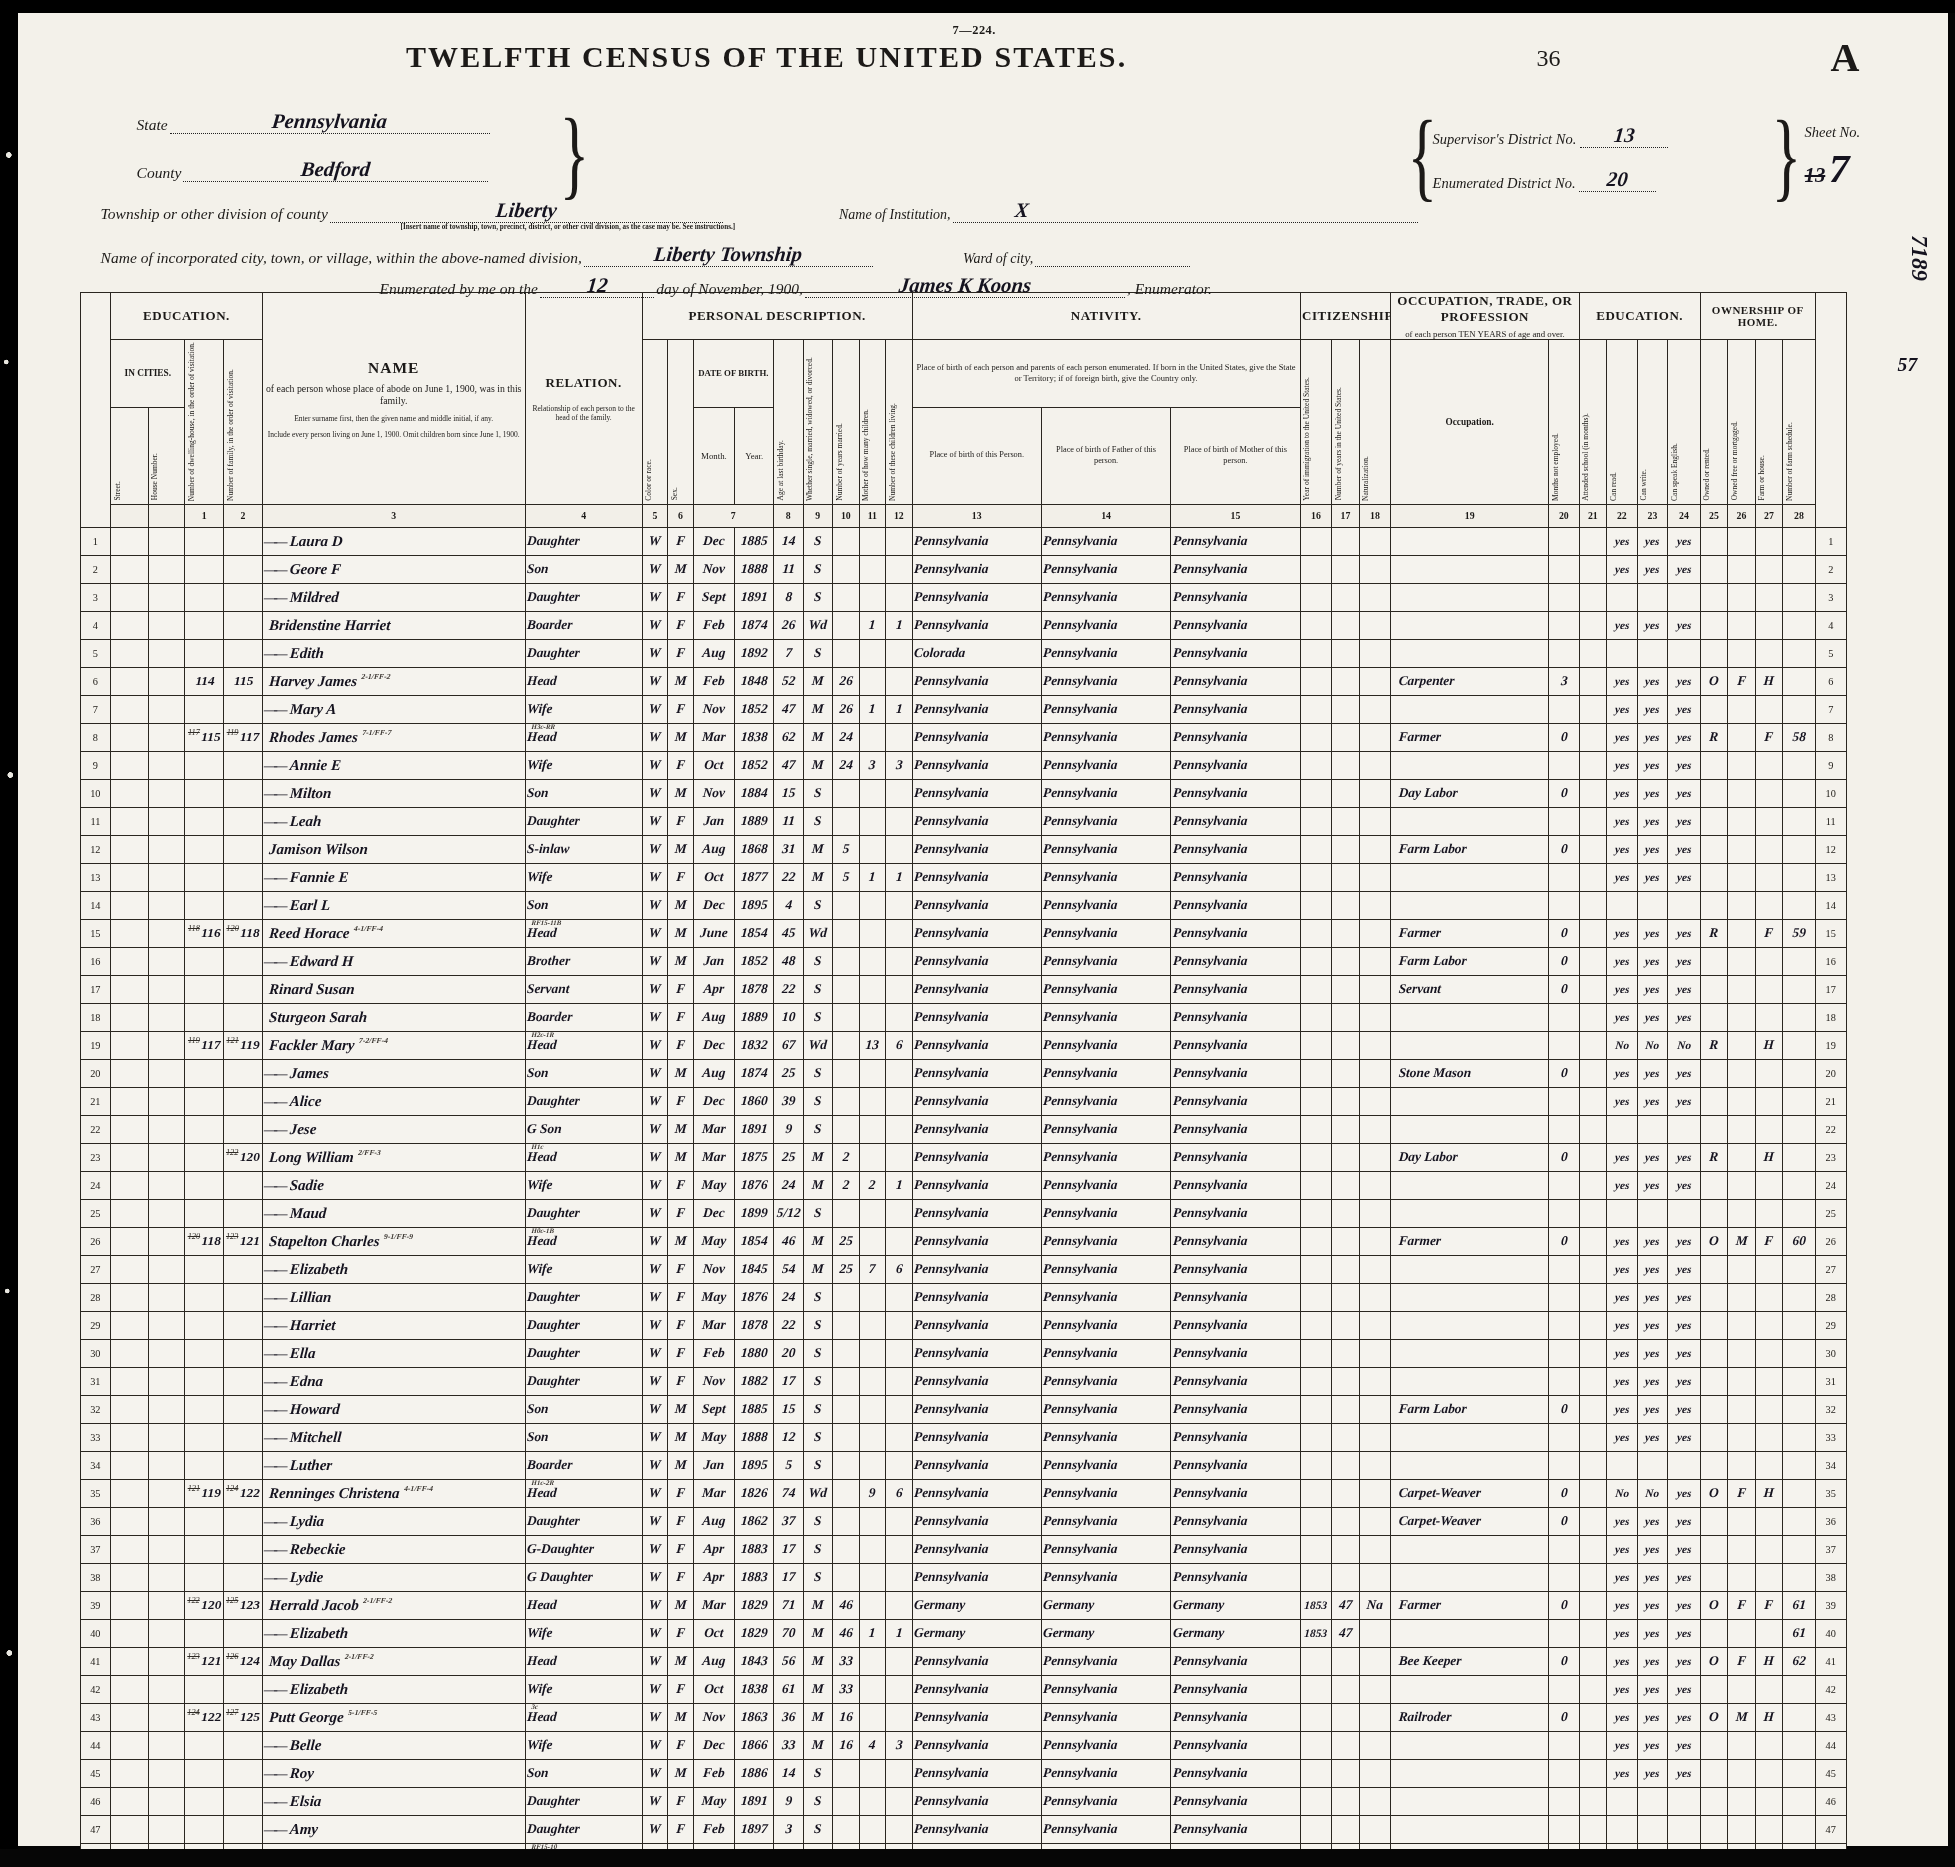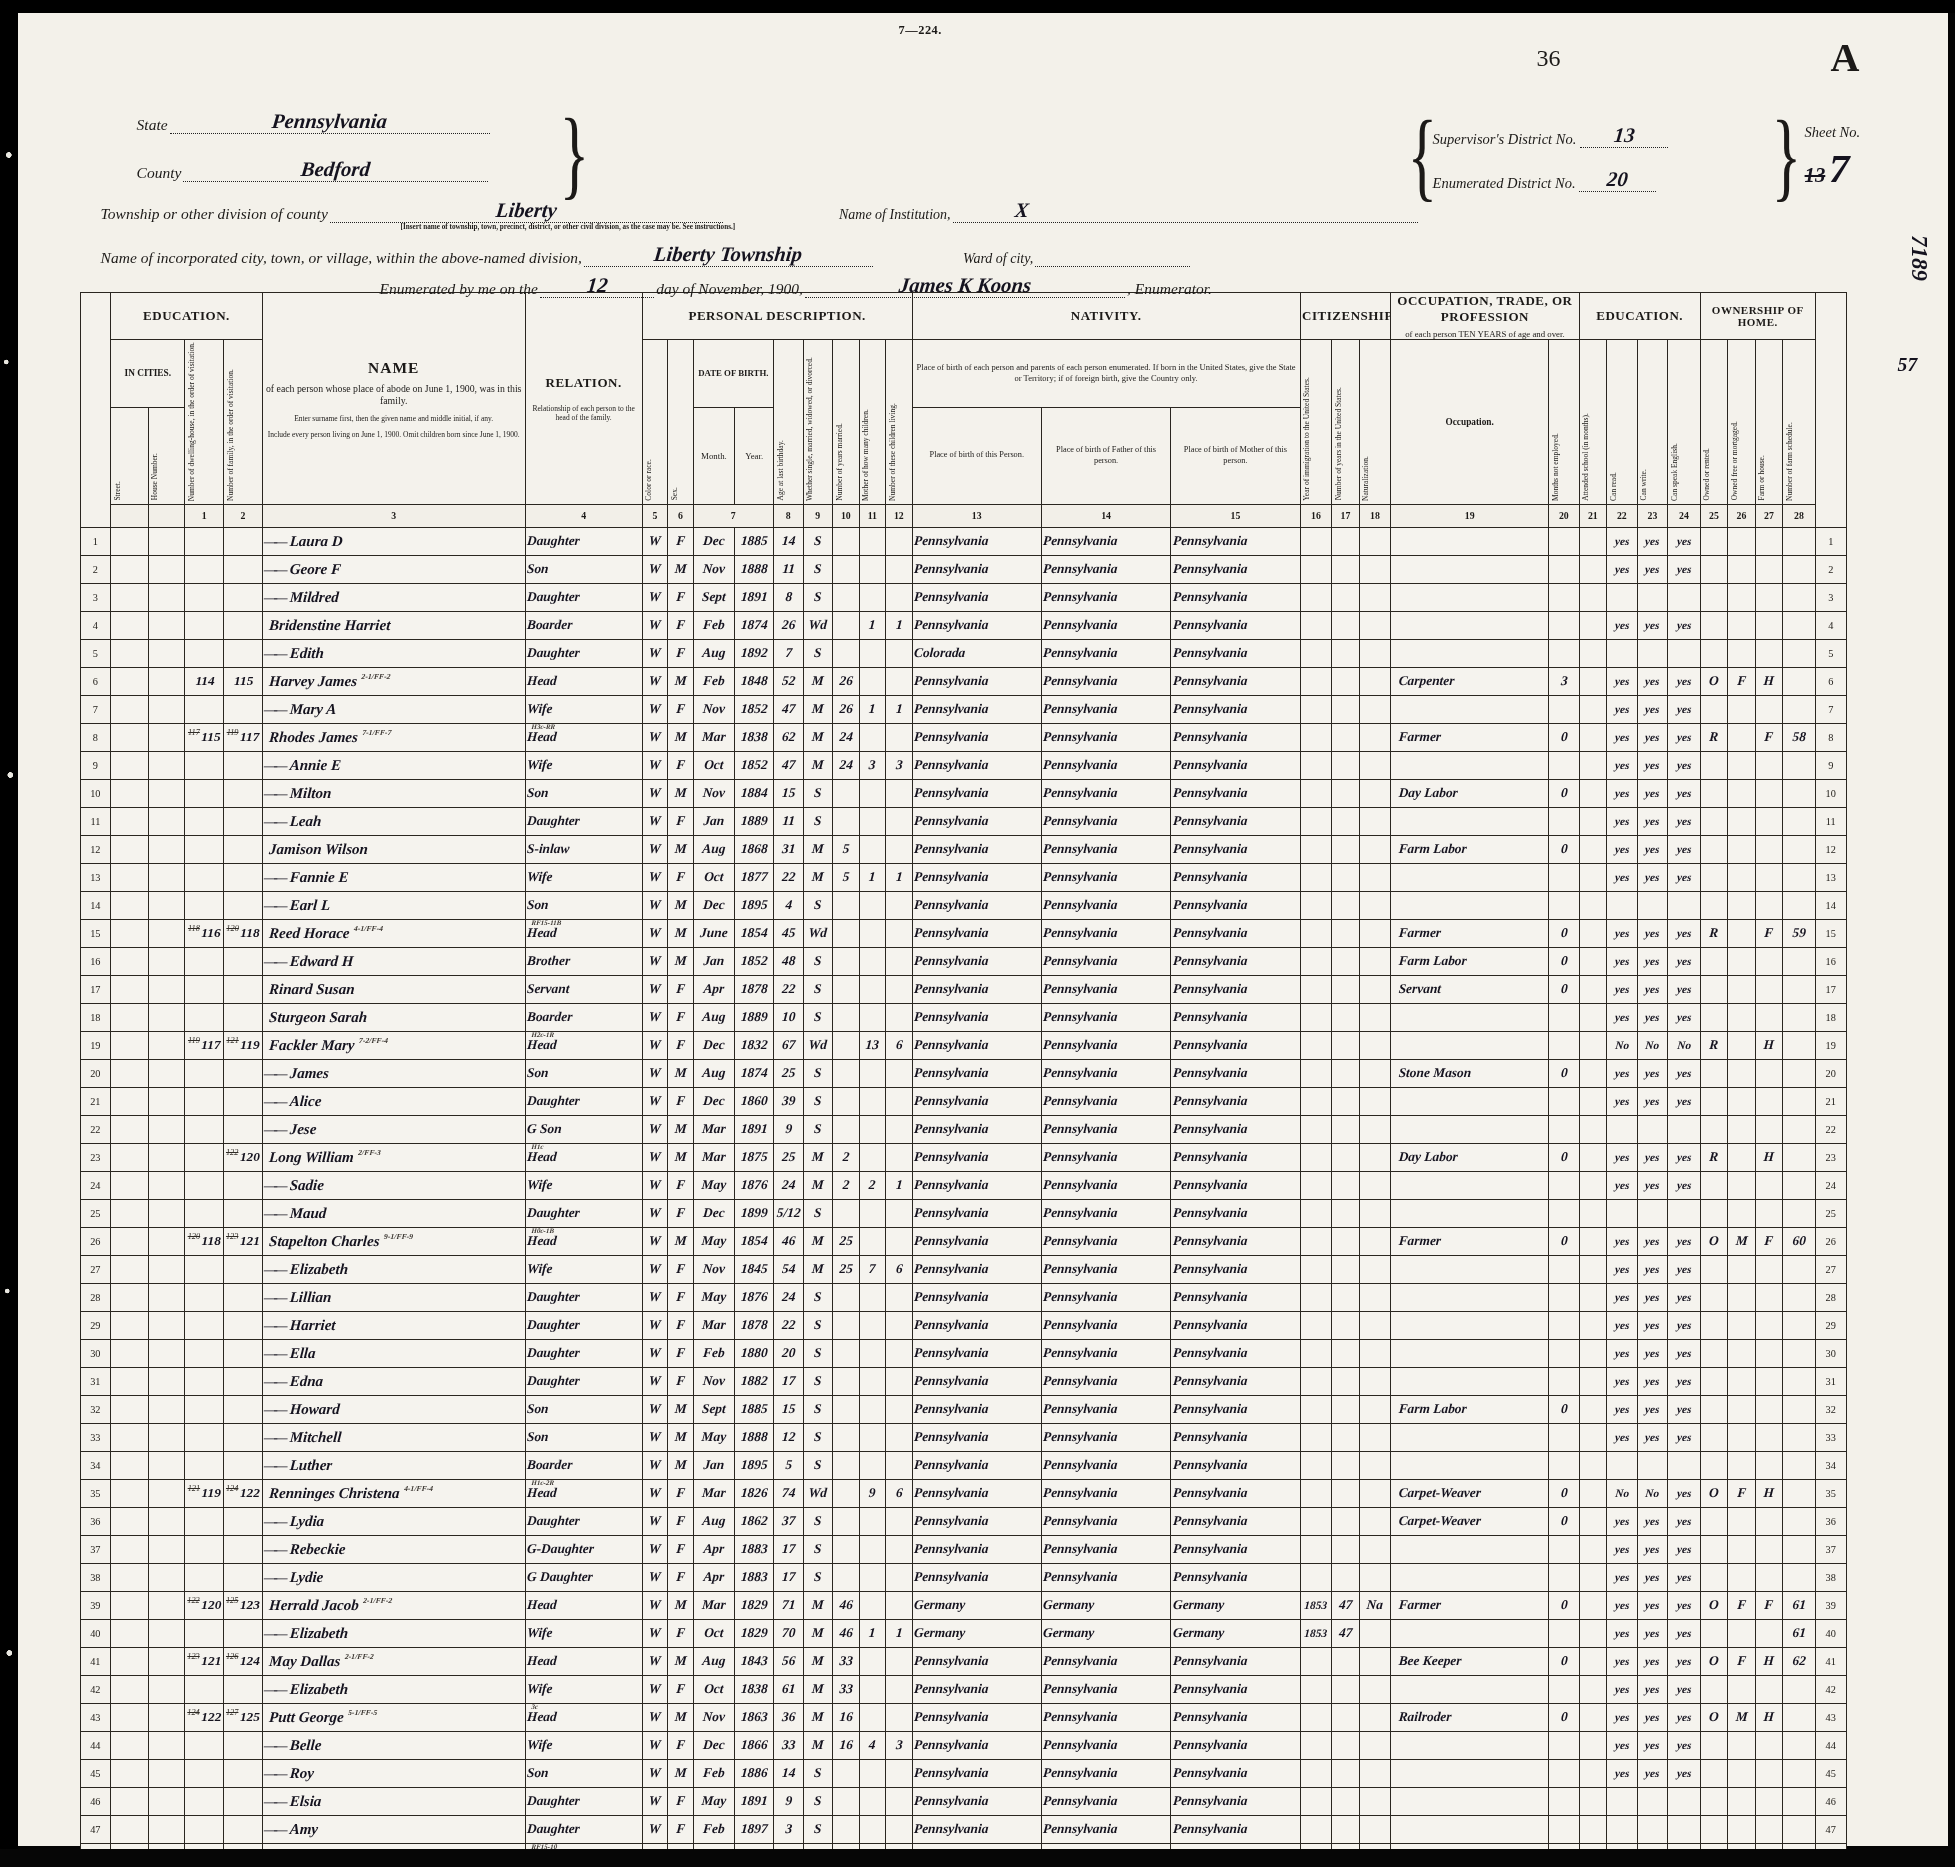--- a/index.html
+++ b/index.html
@@ -20,21 +20,21 @@
       radial-gradient(circle at 6.2px 362px,#e9e7e0 2.1px,transparent 2.6px),
       radial-gradient(circle at 10.3px 775px,#e9e7e0 2.6px,transparent 3.1px),
       radial-gradient(circle at 7.2px 1291px,#e9e7e0 2.1px,transparent 2.6px),
       radial-gradient(circle at 9.3px 1653px,#e9e7e0 2.6px,transparent 3.1px);}
   .edge-top{position:absolute;left:0;top:0;width:1955px;height:13.4px;background:#000;}
   .edge-bottom{position:absolute;left:0;bottom:0;width:1955px;height:17.6px;background:#060606;}
   .edge-top:after{content:"";position:absolute;left:465px;top:13.4px;width:723px;height:4.6px;background:#111;border-radius:0 0 4.6px 4.6px;}
 
   
   .fhead{position:relative;width:100%;height:276px;}
-  .code{position:absolute;left:881px;top:9.3px;font-weight:bold;font-size:12.4px;letter-spacing:0.5px;}
+  .code{position:absolute;left:935px;top:9.3px;font-weight:bold;font-size:12.4px;letter-spacing:0.5px;}
   .title{position:absolute;left:0;top:27px;width:1498px;text-align:center;font-size:30px;font-weight:bold;letter-spacing:2.1px;}
   .stamp36{position:absolute;left:1519px;top:32px;font-size:24px;}
   .cornerA{position:absolute;left:1813px;top:20.7px;font-size:40px;font-weight:bold;}
   .schedule{position:absolute;left:439px;top:90px;width:930px;text-align:center;font-size:34px;font-weight:bold;letter-spacing:1px;}
   .lbl{font-style:italic;font-size:15.5px;}
   .small-lbl{font-style:italic;font-size:14px;}
   .dotline{display:inline-block;border-bottom:1.5px dotted #222;min-height:17.6px;vertical-align:bottom;}
   .hw{font-family:"Liberation Serif","DejaVu Serif",serif;font-style:italic;font-weight:600;color:#15131f;}
   .hw-big{font-size:20.7px;transform:skewX(-6deg);display:inline-block;}
   .stline{position:absolute;left:119px;}
@@ -96,20 +96,21 @@
 </head>
 <body>
 
 <div class="edge-top"></div>
 <div class="edge-left"></div>
 
 <div class="paper">
 
   <div class="fhead">
     <div class="code">7—224.</div>
+    <div class="title">TWELFTH CENSUS OF THE UNITED STATES.</div>
     <div class="stamp36">36</div>
     <div class="cornerA">A</div>
 
     <div class="stline" style="top:97px;width:434px;">
       <span class="lbl">State</span>
       <span class="dotline" style="width:320px;text-align:center;"><span class="hw hw-big">Pennsylvania</span></span>
     </div>
     <div class="stline" style="top:145px;width:434px;">
       <span class="lbl">County</span>
       <span class="dotline" style="width:305px;text-align:center;"><span class="hw hw-big">Bedford</span></span>

